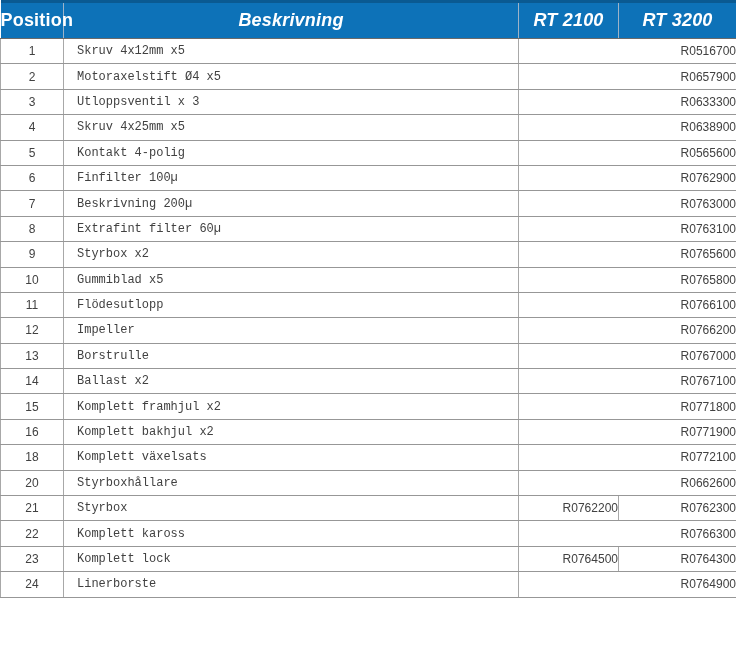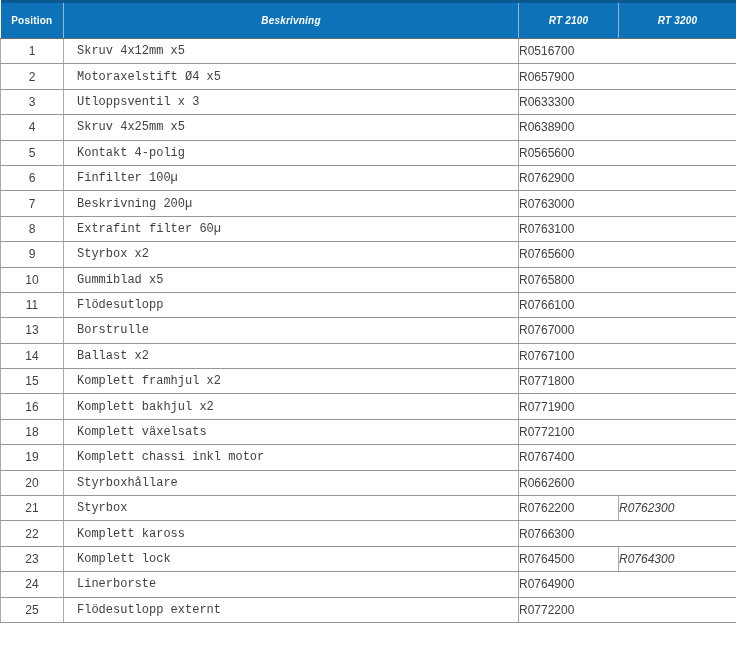--- a/index.html
+++ b/index.html
@@ -28,21 +28,21 @@
     table-layout: fixed;
   }
   col.c-pos  { width: 63px; }
   col.c-desc { width: 455px; }
   col.c-rt1  { width: 100px; }
   col.c-rt2  { width: 118px; }
 
   thead th {
     background: var(--header-bg);
     color: var(--header-text);
-    font-size: 10px;
+    font-size: 18px;
     font-weight: bold;
     height: 37px;
     padding: 0;
     text-align: center;
     vertical-align: middle;
     border-top: 3px solid var(--header-top);
     border-bottom: 1px solid var(--header-bottom);
     letter-spacing: 0.2px;
   }
   thead th + th { border-left: 1px solid var(--header-divider); font-style: italic; }
@@ -62,25 +62,25 @@
     text-align: center;
     border-left: 1px solid var(--col-border);
   }
   tbody td.desc {
     text-align: left;
     padding-left: 13px;
     border-left: 1px solid var(--col-border);
     font-family: Liberation Mono, monospace;
   }
   tbody td.part {
-    text-align: left;
+    text-align: right;
     border-left: 1px solid var(--col-border);
     margin-left: 12px;
   }
-  tbody td.part-right { border-left: 1px solid var(--col-border); font-style: italic; }
+  tbody td.part-right { border-left: 1px solid var(--col-border); }
   table.parts { border-right: 1px solid #bdbdbd; }
 </style>
 </head>
 <body>
 
 <table class="parts">
   <colgroup>
     <col class="c-pos">
     <col class="c-desc">
     <col class="c-rt1">
@@ -144,20 +144,25 @@
         <td class="pos">10</td>
         <td class="desc">Gummiblad x5</td>
         <td class="part" colspan="2">R0765800</td>
       </tr>
       <tr>
         <td class="pos">11</td>
         <td class="desc">Flödesutlopp</td>
         <td class="part" colspan="2">R0766100</td>
       </tr>
       <tr>
+        <td class="pos">12</td>
+        <td class="desc">Impeller</td>
+        <td class="part" colspan="2">R0766200</td>
+      </tr>
+      <tr>
         <td class="pos">13</td>
         <td class="desc">Borstrulle</td>
         <td class="part" colspan="2">R0767000</td>
       </tr>
       <tr>
         <td class="pos">14</td>
         <td class="desc">Ballast x2</td>
         <td class="part" colspan="2">R0767100</td>
       </tr>
       <tr>
@@ -167,25 +172,20 @@
       </tr>
       <tr>
         <td class="pos">16</td>
         <td class="desc">Komplett bakhjul x2</td>
         <td class="part" colspan="2">R0771900</td>
       </tr>
       <tr>
         <td class="pos">18</td>
         <td class="desc">Komplett växelsats</td>
         <td class="part" colspan="2">R0772100</td>
-      </tr>
-      <tr>
-        <td class="pos">19</td>
-        <td class="desc">Komplett chassi inkl motor</td>
-        <td class="part" colspan="2">R0767400</td>
       </tr>
       <tr>
         <td class="pos">20</td>
         <td class="desc">Styrboxhållare</td>
         <td class="part" colspan="2">R0662600</td>
       </tr>
       <tr>
         <td class="pos">21</td>
         <td class="desc">Styrbox</td>
         <td class="part">R0762200</td>
@@ -200,19 +200,14 @@
         <td class="pos">23</td>
         <td class="desc">Komplett lock</td>
         <td class="part">R0764500</td>
         <td class="part part-right">R0764300</td>
       </tr>
       <tr>
         <td class="pos">24</td>
         <td class="desc">Linerborste</td>
         <td class="part" colspan="2">R0764900</td>
       </tr>
-      <tr>
-        <td class="pos">25</td>
-        <td class="desc">Flödesutlopp externt</td>
-        <td class="part" colspan="2">R0772200</td>
-      </tr>
     </tbody>
 </table>
 
 </body></html>

